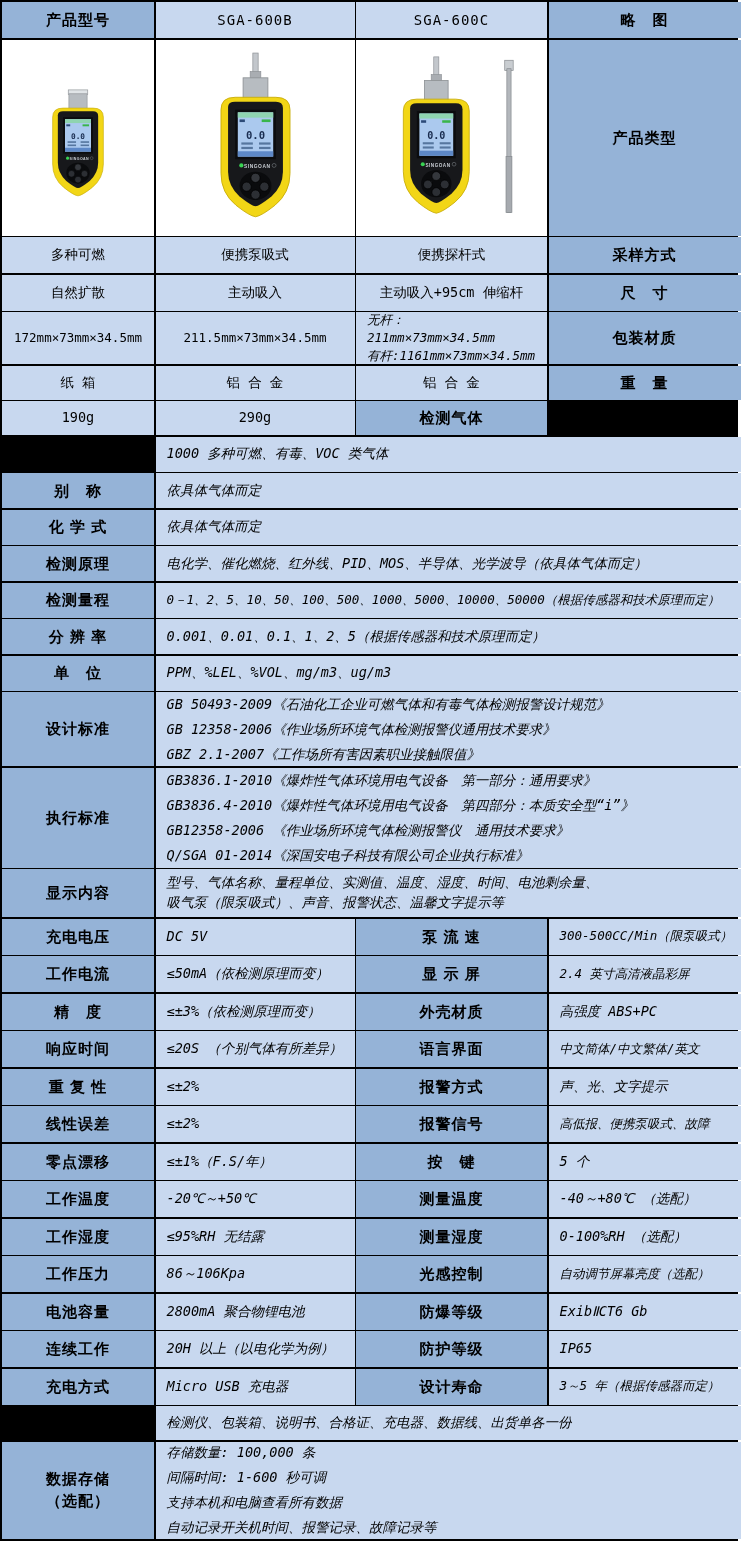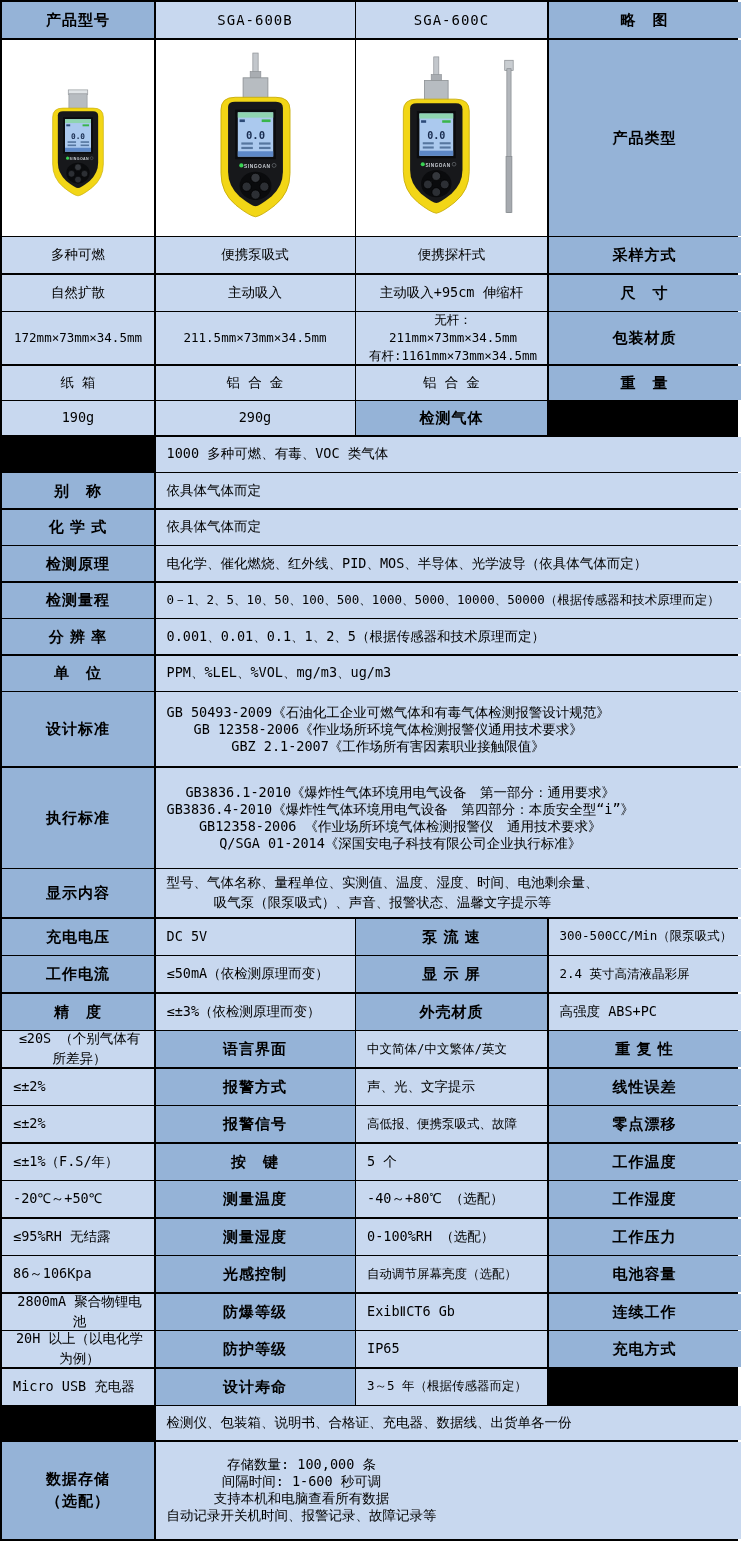--- a/index.html
+++ b/index.html
@@ -26,23 +26,23 @@
     overflow:hidden;
   }
   .lbl{
     background:#95b3d7;
     font-family:"Liberation Sans","DejaVu Sans",sans-serif;
     font-weight:bold;
     font-size:15px;
     letter-spacing:1px;
   }
   .white{background:#ffffff;padding:11px;}
-  .lft{justify-content:flex-start;text-align:center;padding:0 8px 0 11px;}
+  .lft{justify-content:flex-start;text-align:left;padding:0 8px 0 11px;font-style:italic;}
   .pre{white-space:pre-line;}
-  .tall{line-height:17px;}
+  .tall{line-height:25px;}
   .small{font-size:12.5px;}
   .model{font-size:14px;letter-spacing:1px;}
   svg{display:block;}
   .scr-text{font-family:"DejaVu Sans Mono",monospace;font-weight:bold;}
   .brand-text{font-family:"Liberation Sans",sans-serif;font-weight:bold;letter-spacing:.6px;}
 </style>
 </head>
 <body>
 
 <div class="page">
@@ -220,20 +220,21 @@
     <div class="c lbl">工作电流</div>
     <div class="c lft">≤50mA（依检测原理而变）</div>
     <div class="c lbl">显 示 屏</div>
     <div class="c lft small">2.4 英寸高清液晶彩屏</div>
 
     <div class="c lbl">精　度</div>
     <div class="c lft">≤±3%（依检测原理而变）</div>
     <div class="c lbl">外壳材质</div>
     <div class="c lft">高强度 ABS+PC</div>
 
+    <div class="c lbl">响应时间</div>
     <div class="c lft">≤20S （个别气体有所差异）</div>
     <div class="c lbl">语言界面</div>
     <div class="c lft small">中文简体/中文繁体/英文</div>
 
     <div class="c lbl">重 复 性</div>
     <div class="c lft">≤±2%</div>
     <div class="c lbl">报警方式</div>
     <div class="c lft">声、光、文字提示</div>
 
     <div class="c lbl">线性误差</div>

